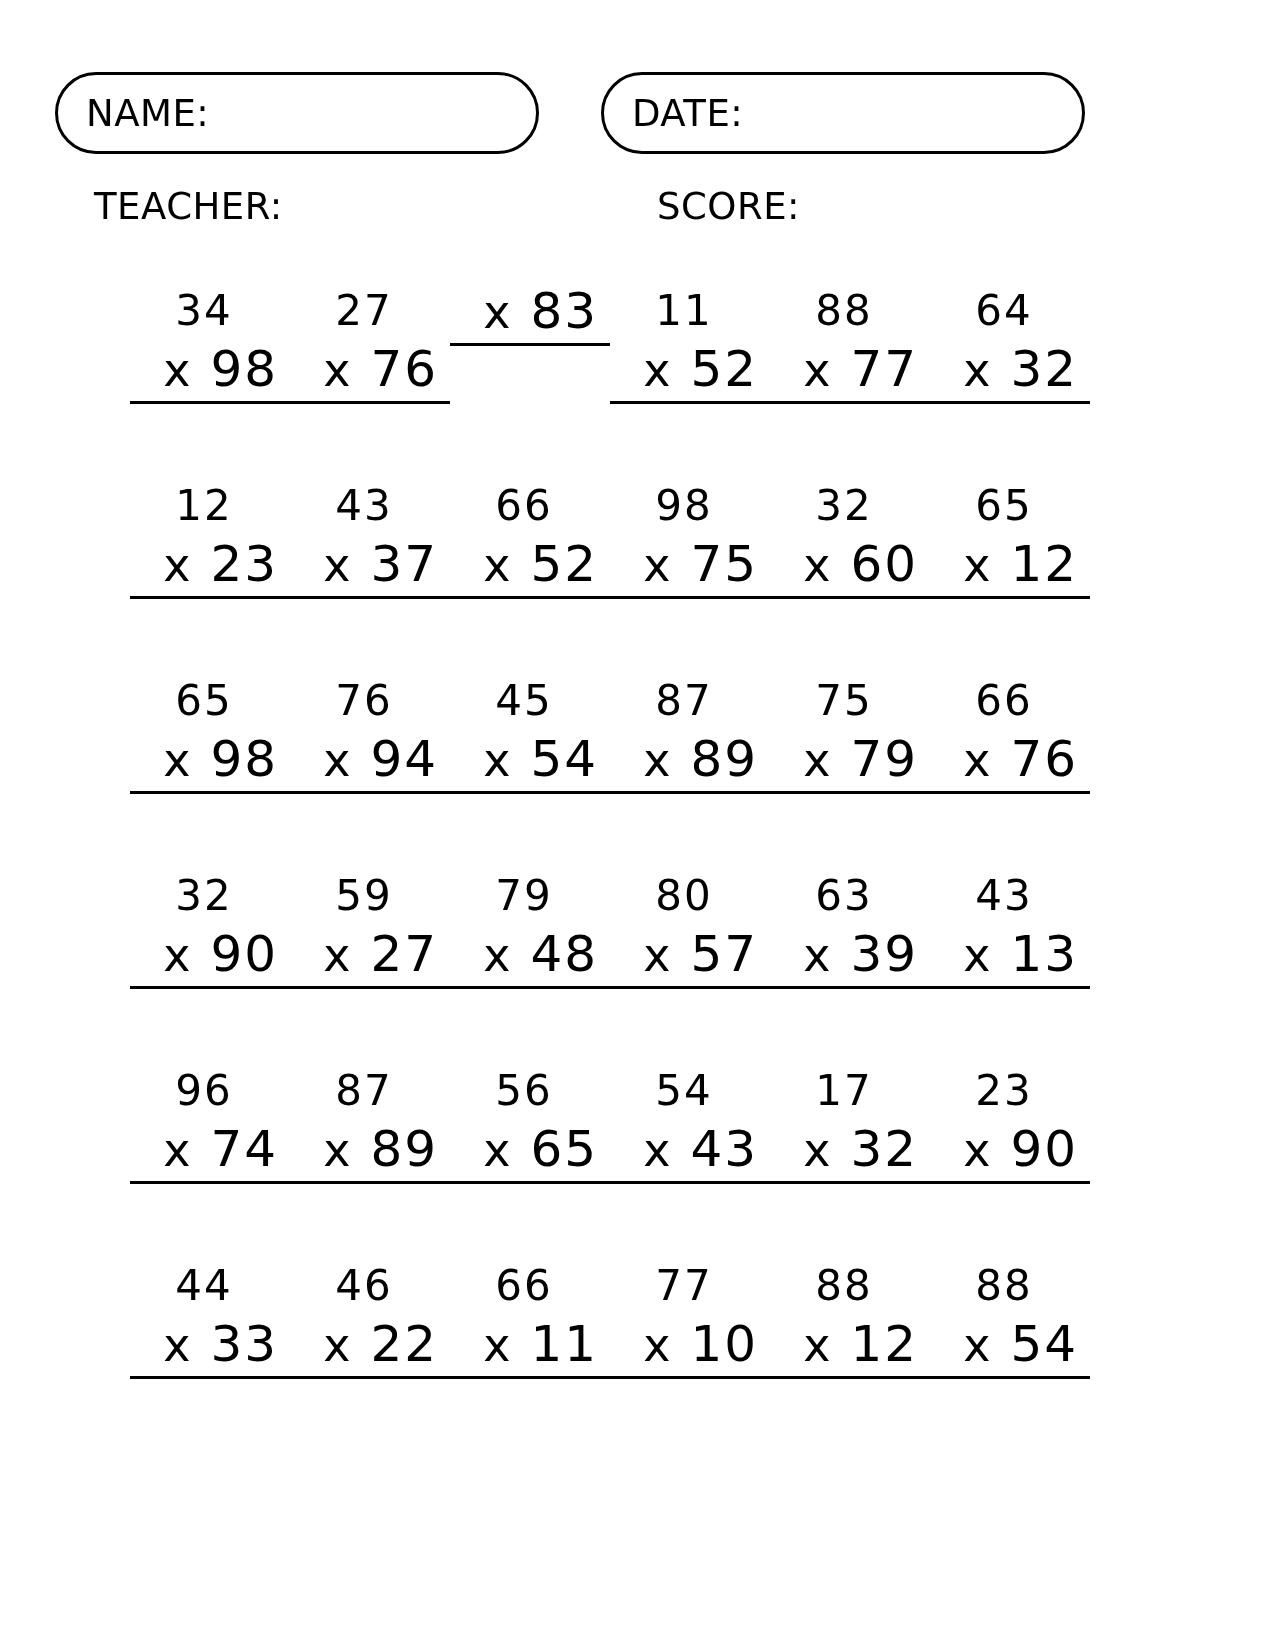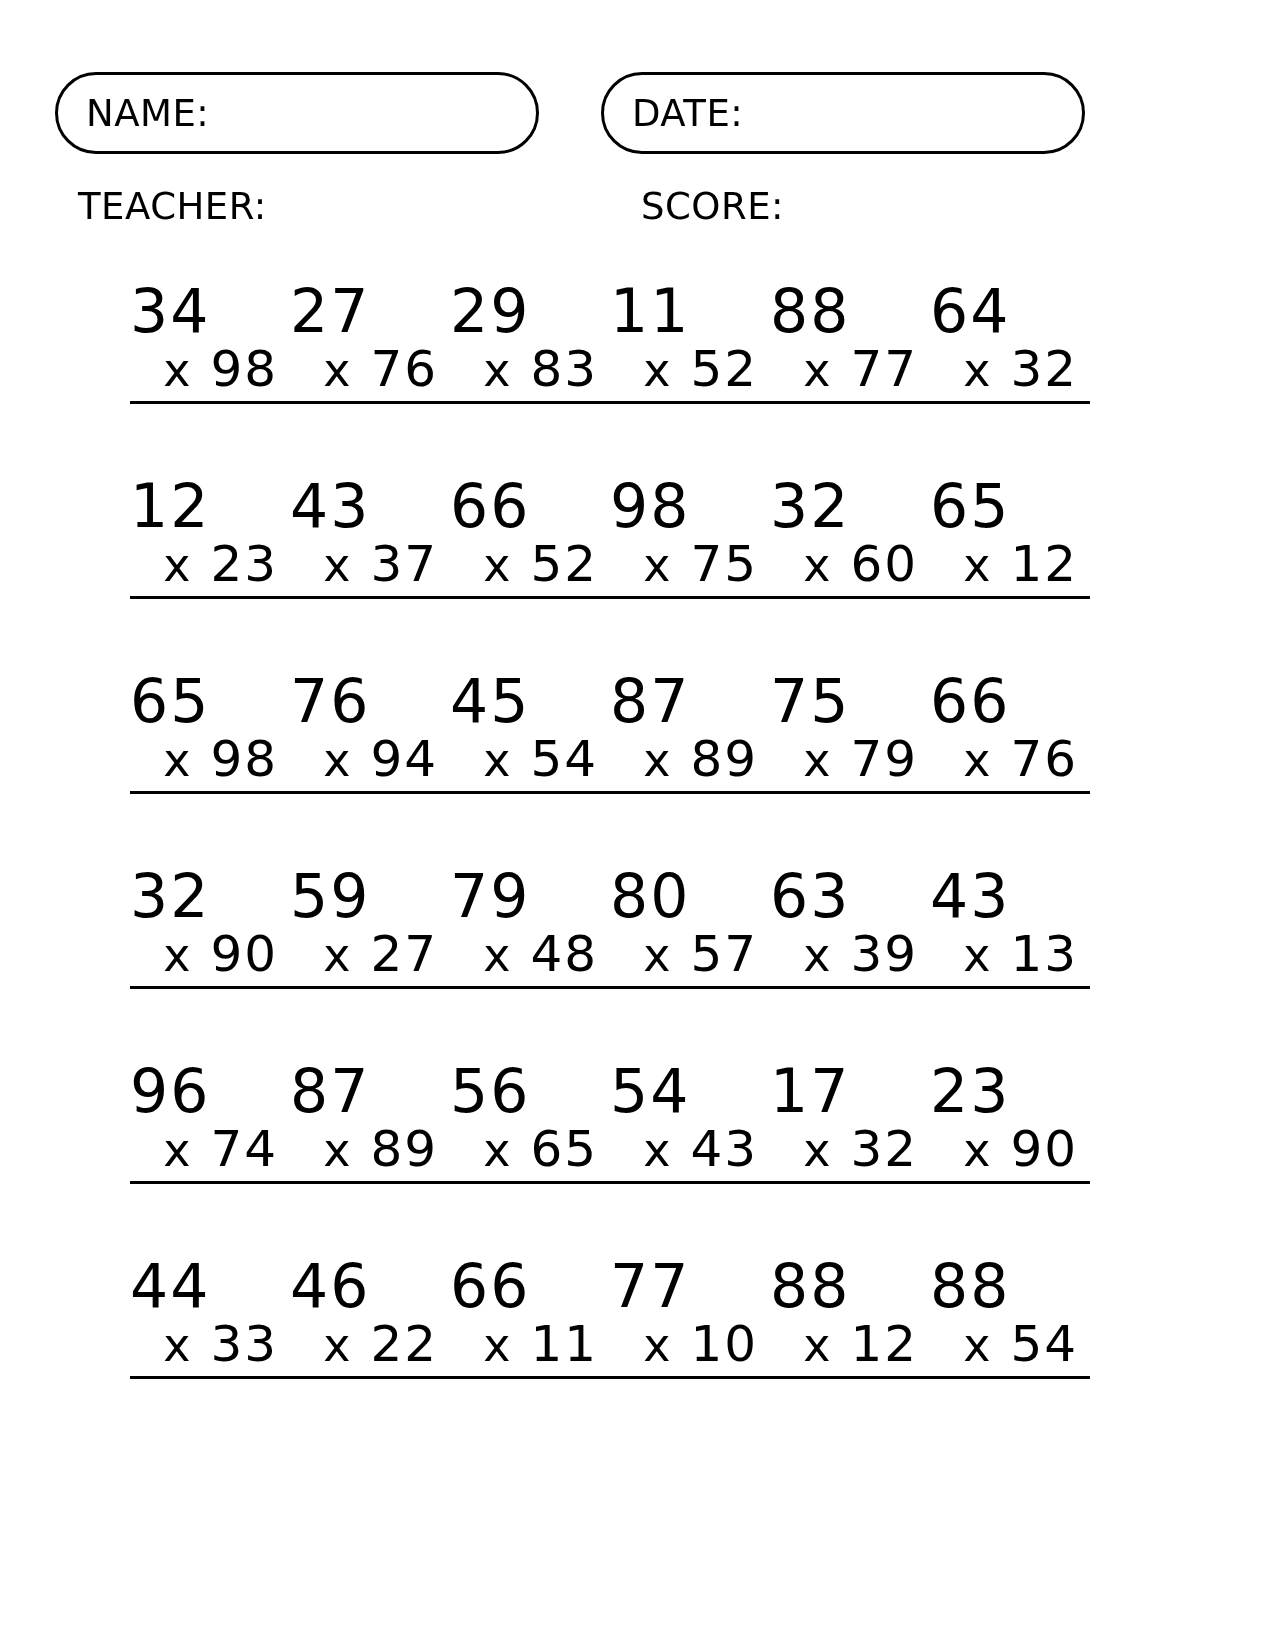--- a/index.html
+++ b/index.html
@@ -42,21 +42,21 @@
     line-height: 1;
   }
 
   .header-labels {
     position: absolute;
     top: 185px;
     left: 78px;
     width: 1020px;
     display: flex;
   }
-  .header-labels .teacher { width: 516px; }
+  .header-labels .teacher { width: 516px; margin-left: 16px; }
   .header-labels .score { width: 400px; margin-left: 47px; }
   .header-labels span {
     font-size: 37px;
     letter-spacing: 0.5px;
   }
 
   
   .problems {
     position: absolute;
     top: 282px;
@@ -67,22 +67,22 @@
     display: flex;
     justify-content: flex-start;
     height: 195px;
   }
   .prob {
     width: 160px;
     box-sizing: border-box;
     padding-right: 0px;
   }
   .top-line {
-    text-align: left;
-    font-size: 60px;
+    text-align: center;
+    font-size: 42px;
     line-height: 58px;
     letter-spacing: 2px;
     padding-right: 12px;
   }
   .bottom-line {
     display: flex;
     align-items: baseline;
     justify-content: flex-end;
     font-size: 50px;
     line-height: 58px;
@@ -124,21 +124,20 @@
       </div>
     </div>
     <div class="prob">
       <div class="top-line">27</div>
       <div class="bottom-line">
         <span class="op">x</span>
         <span>76</span>
       </div>
     </div>
     <div class="prob">
-      <div class="top-line">29</div>
       <div class="bottom-line">
         <span class="op">x</span>
         <span>83</span>
       </div>
     </div>
     <div class="prob">
       <div class="top-line">11</div>
       <div class="bottom-line">
         <span class="op">x</span>
         <span>52</span>

